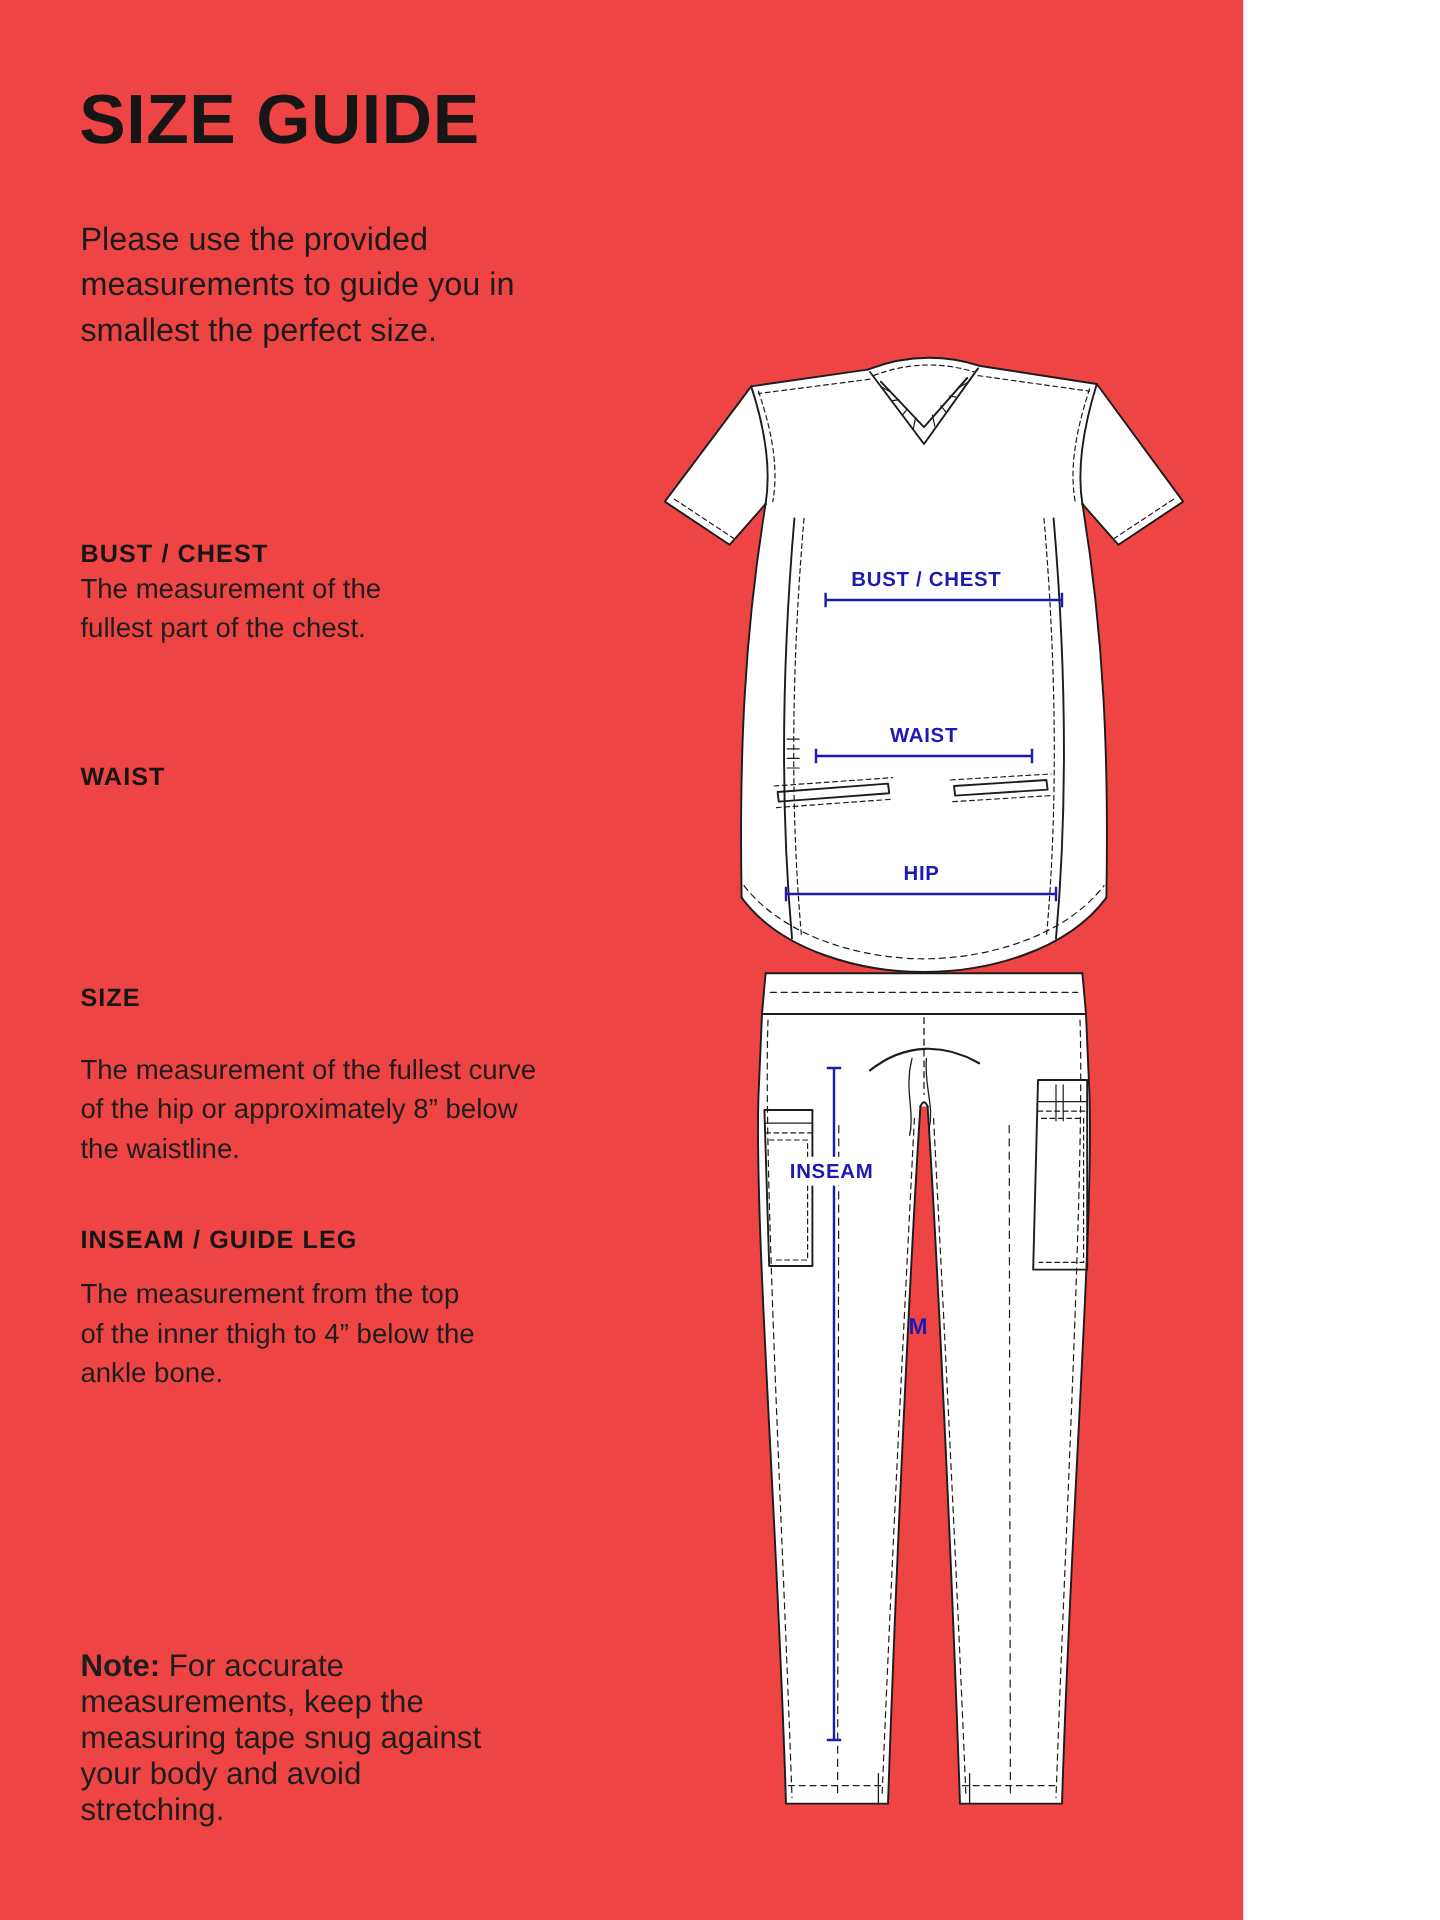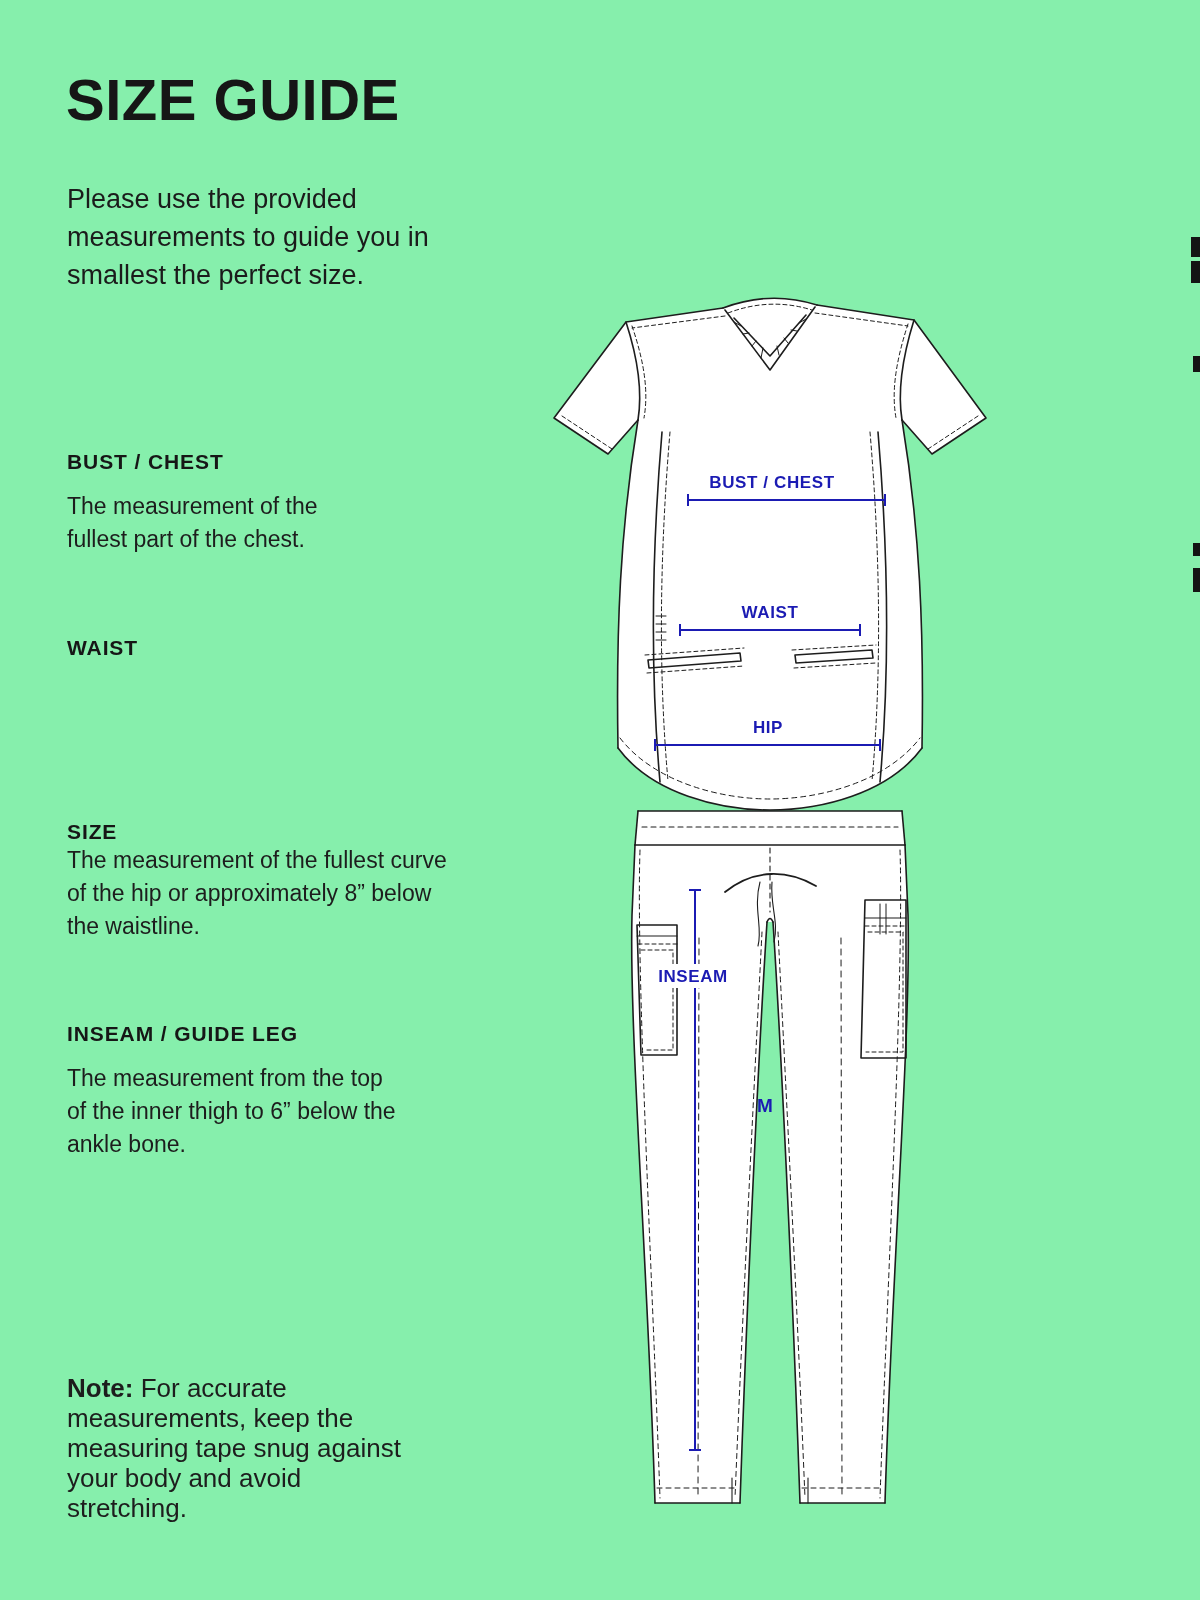--- a/index.html
+++ b/index.html
@@ -1,17 +1,17 @@
 <!DOCTYPE html>
 <html><head>
 <meta charset="utf-8">
 <style>
   html,body{margin:0;padding:0;background:#ffffff;}
   .page{
-    position:relative;width:1200px;height:1600px;background:#86efac;
+    position:relative;width:1036px;height:1600px;background:#ef4444;
     font-family:"Liberation Sans",sans-serif;color:#1d1d1d;overflow:hidden;
   }
   .abs{position:absolute;}
   .title{
     font-size:58px;font-weight:800;letter-spacing:.5px;color:#161616;line-height:64px;
   }
   .intro{
     font-size:27px;line-height:38px;color:#1b1b1b;
   }
   .sec-h{
@@ -36,35 +36,35 @@
 <body>
 
 <div class="page">
 
   <div class="abs title" style="left:66px;top:68px;">SIZE GUIDE</div>
 
   <div class="abs intro" style="left:67px;top:180px;width:440px;">Please use the provided measurements to guide you in smallest the perfect size.</div>
 
   <div class="abs" style="left:67px;top:450px;width:320px;">
     <div class="sec-h">BUST / CHEST</div>
-    <div class="sec-b" style="margin-top:16px;width:280px;">The measurement of the fullest part of the chest.</div>
+    <div class="sec-b" style="width:280px;">The measurement of the fullest part of the chest.</div>
   </div>
 
   <div class="abs" style="left:67px;top:636px;width:330px;">
     <div class="sec-h">WAIST</div>
   </div>
 
   <div class="abs" style="left:67px;top:820px;width:400px;">
     <div class="sec-h">SIZE</div>
-    <div class="sec-b" style="margin-top:0;width:390px;">The measurement of the fullest curve of the hip or approximately 8” below the waistline.</div>
+    <div class="sec-b" style="margin-top:31px;width:390px;">The measurement of the fullest curve of the hip or approximately 8” below the waistline.</div>
   </div>
 
   <div class="abs" style="left:67px;top:1022px;width:380px;">
     <div class="sec-h">INSEAM / GUIDE LEG</div>
-    <div class="sec-b" style="margin-top:16px;width:340px;">The measurement from the top of the inner thigh to 6” below the ankle bone.</div>
+    <div class="sec-b" style="margin-top:16px;width:340px;">The measurement from the top of the inner thigh to 4” below the ankle bone.</div>
   </div>
 
   <div class="abs note" style="left:67px;top:1373px;width:350px;">
     <span class="note-label">Note:</span><span> For accurate measurements, keep the measuring tape snug against your body and avoid stretching.</span>
   </div>
 
   <div class="abs" style="left:520px;top:270px;width:480px;height:1280px;">
     <svg viewBox="0 0 480 1280" width="480" height="1280">
 
       <g stroke="#1d1d1d" fill="none" stroke-width="1.6" stroke-linecap="round" stroke-linejoin="round">

